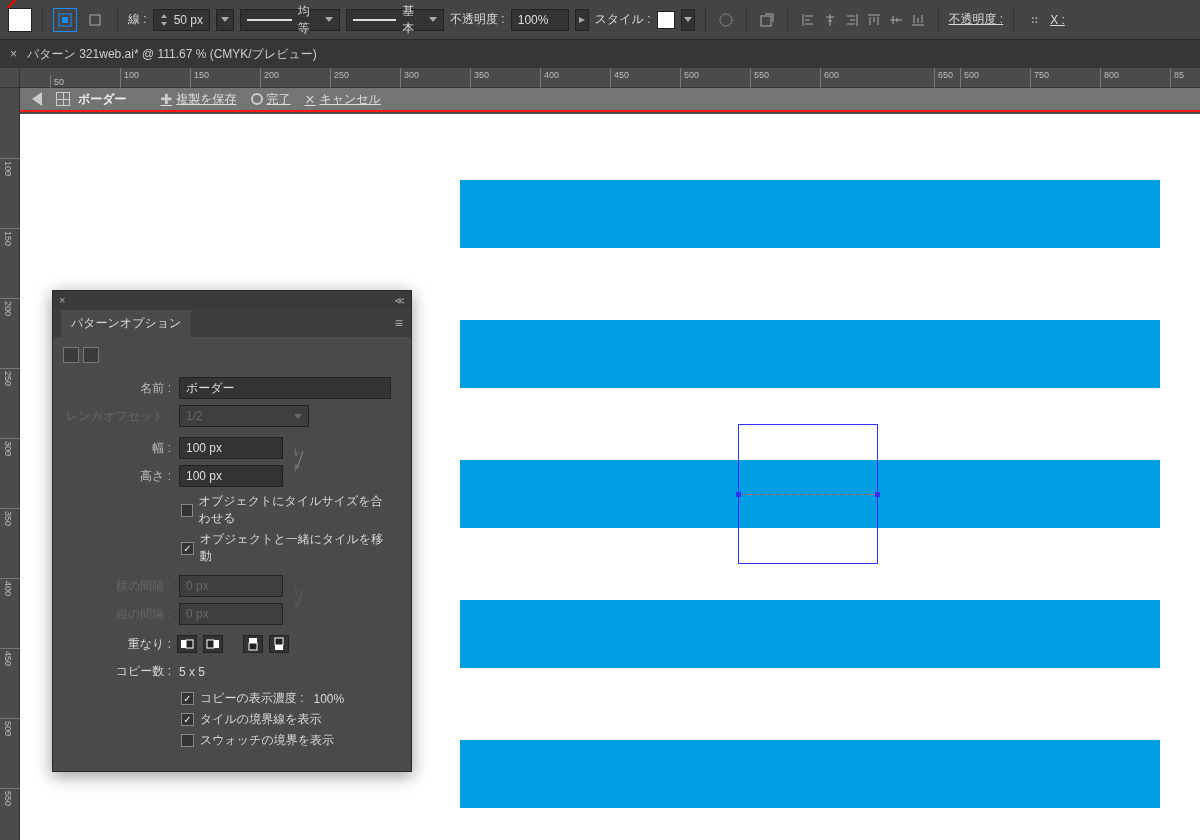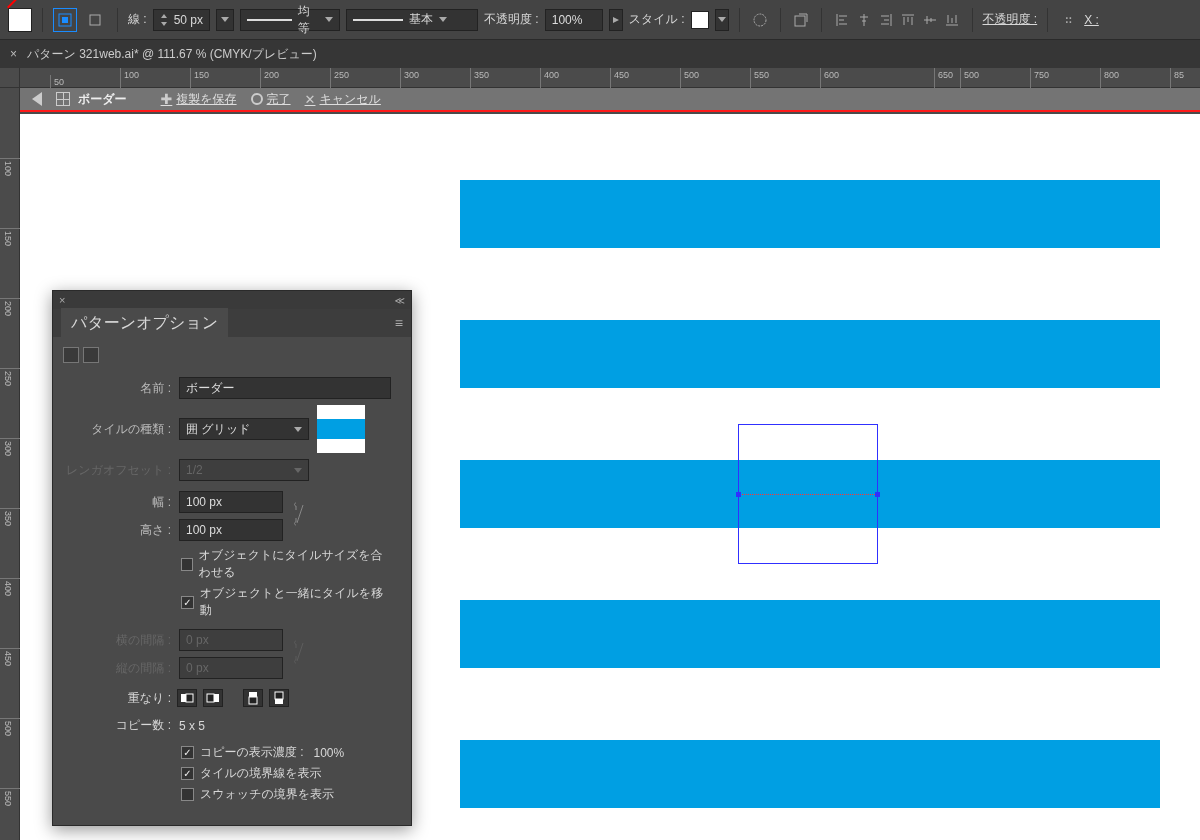--- a/index.html
+++ b/index.html
@@ -58,21 +58,21 @@
   .tilebox{position:absolute;border:1px solid #3030ff;}
   .tilebox .center-line{position:absolute;left:0;right:0;top:50%;border-top:1px dotted #f33;}
   .tilebox .anchor{position:absolute;width:5px;height:5px;background:#3030ff;}
 
   
   .panel{position:absolute;left:52px;top:290px;width:360px;background:#4a4a4a;border:1px solid #2a2a2a;box-shadow:0 4px 16px rgba(0,0,0,.4);}
   .panel .p-hdr{height:18px;background:#3a3a3a;display:flex;align-items:center;justify-content:space-between;padding:0 6px;}
   .panel .p-hdr .x{font-size:11px;color:#aaa;}
   .panel .p-hdr .chev{font-size:10px;color:#aaa;}
   .panel .p-tabs{height:28px;display:flex;align-items:center;background:#3d3d3d;padding:0 8px;justify-content:space-between;}
-  .panel .p-tabs .tab{background:#4a4a4a;padding:5px 10px;font-size:16px;}
+  .panel .p-tabs .tab{background:#4a4a4a;padding:5px 10px;font-size:12px;}
   .panel .p-tabs .menu{font-size:14px;color:#aaa;}
   .panel .p-body{padding:10px 20px 18px 10px;}
   .tool-row{display:flex;gap:4px;margin-bottom:14px;}
   .mini-btn{width:16px;height:16px;border:1px solid #777;background:#3a3a3a;}
   .form-row{display:flex;align-items:center;margin-bottom:6px;gap:8px;}
   .form-row .flabel{width:108px;text-align:right;color:#bbb;font-size:12px;}
   .form-row .flabel.dis{color:#666;}
   .form-row .finput{flex:0 0 130px;background:#333;border:1px solid #222;height:22px;padding:0 6px;color:#ddd;display:flex;align-items:center;font-size:12px;}
   .form-row .finput.sm{flex:0 0 104px;}
   .form-row .finput.dis{color:#666;background:#3e3e3e;}
@@ -118,21 +118,21 @@
     <span>50 px</span>
   </div>
   <div class="dd" style="width:18px;justify-content:center;">
       <div class="caret"></div>
     </div>
   <div class="dd" style="width:100px;">
     <div class="stroke-line"></div>
       <span>均等</span>
       <div class="caret"></div>
   </div>
-  <div class="dd" style="width:132px;">
+  <div class="dd" style="width:98px;">
     <div class="stroke-line"></div>
       <span>基本</span>
       <div class="caret"></div>
   </div>
   <span class="lbl">不透明度 :</span>
   <div class="field" style="width:58px;">
       <span>100%</span>
     </div>
   <div class="dd" style="width:14px;justify-content:center;padding:0;">
     <svg width="8" height="10">
@@ -341,32 +341,20 @@
       <div class="mini-btn"></div>
     </div>
 
     <div class="form-row">
       <div class="flabel">名前 :</div>
       <div class="finput" style="flex:1;">
           <span>ボーダー</span>
         </div>
     </div>
 
-    <div class="form-row">
-      <div class="flabel">タイルの種類 :</div>
-      <div class="finput fdd">
-          <span>囲 グリッド</span>
-          <div class="caret" style="margin-left:auto"></div>
-        </div>
-      <div class="thumb">
-          <div class="top"></div>
-          <div class="mid"></div>
-          <div class="bot"></div>
-        </div>
-    </div>
 
     <div class="form-row">
       <div class="flabel dis">レンガオフセット :</div>
       <div class="finput fdd dis">
           <span>1/2</span>
           <div class="caret" style="margin-left:auto;border-top-color:#666;"></div>
         </div>
     </div>
 
     <div class="form-row" style="margin-top:10px;">

